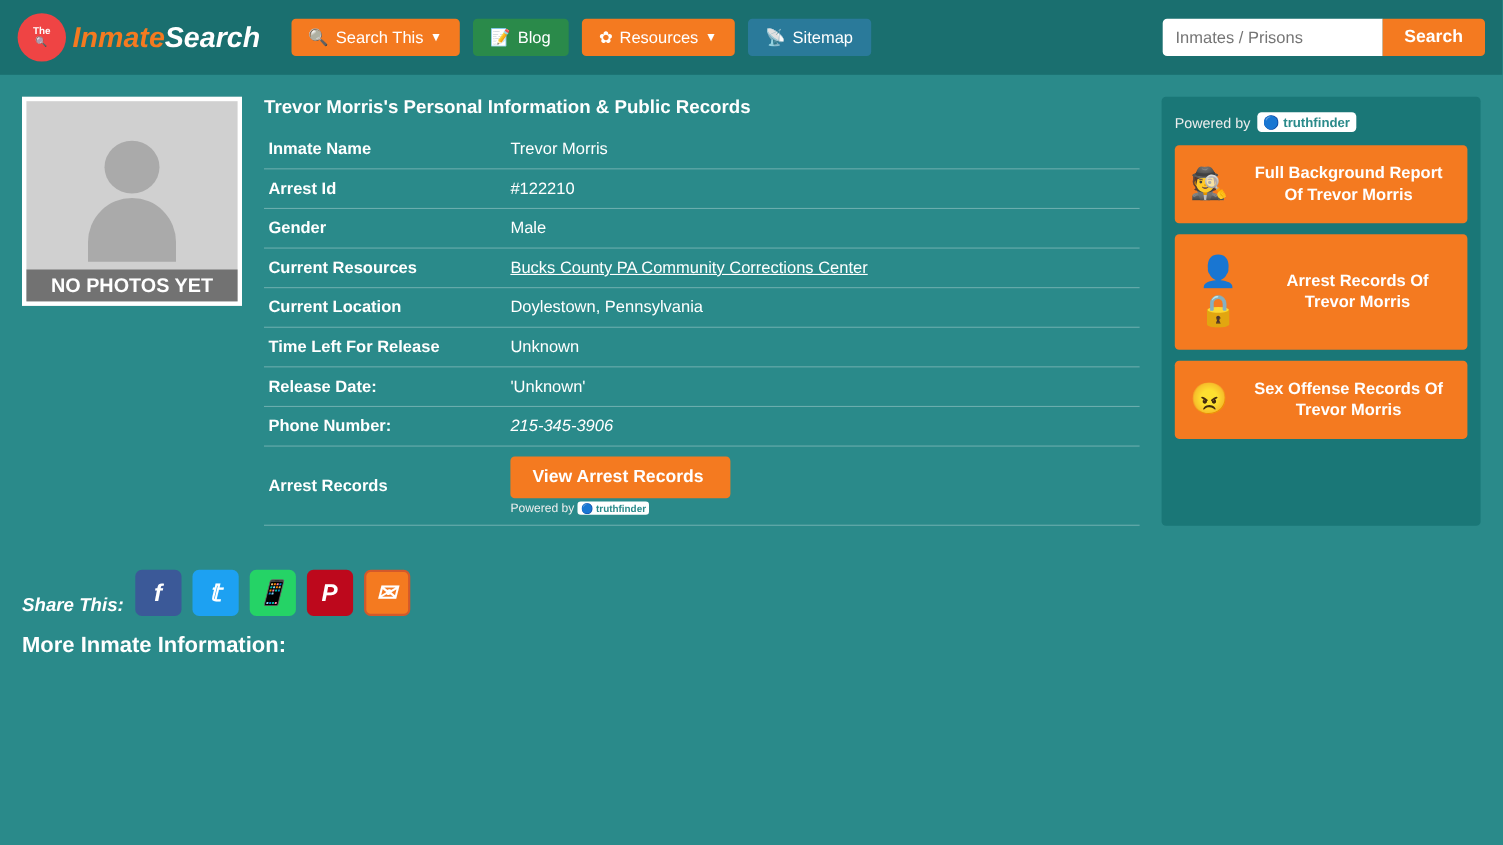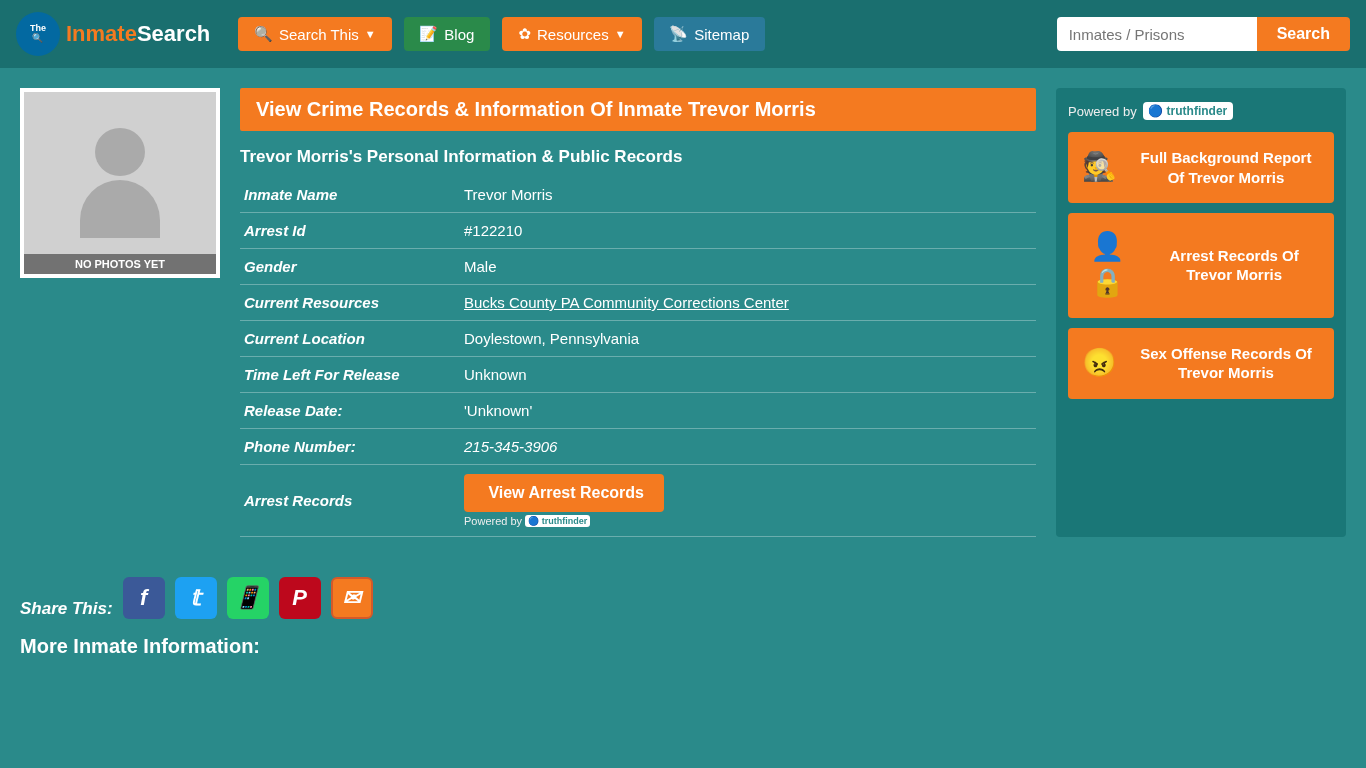--- a/index.html
+++ b/index.html
@@ -21,28 +21,28 @@
       height: 68px;
     }
     .logo-area {
       display: flex;
       align-items: center;
       gap: 6px;
       margin-right: 16px;
     }
     .logo-circle {
       width: 44px; height: 44px;
-      background: #0369a1;
+      background: #ef4444;
       border-radius: 50%;
       display: flex; align-items: center; justify-content: center;
       font-size: 9px; color: #fff; font-weight: bold; text-align: center;
       line-height: 1.1;
     }
     .logo-text {
-      font-size: 22px; font-weight: bold; color: #fff;
+      font-size: 26px; font-weight: bold; color: #fff; font-style: italic;
     }
     .logo-text span { color: #f47a20; }
     .nav-btn {
       background: #f47a20;
       color: #fff;
       border: none;
       border-radius: 4px;
       padding: 8px 16px;
       font-size: 15px;
       cursor: pointer;
@@ -128,21 +128,21 @@
       background: #aaa;
       border-radius: 40px 40px 0 0;
     }
     .photo-label {
       position: absolute;
       bottom: 0;
       background: rgba(0,0,0,0.45);
       width: 100%;
       text-align: center;
       color: #fff;
-      font-size: 11px;
+      font-size: 18px;
       padding: 4px 0;
       font-weight: bold;
     }
 
     
     .info-panel {
       flex: 1;
     }
     .info-title {
       background: #f47a20;
@@ -168,21 +168,20 @@
     }
     .info-table td {
       padding: 9px 4px;
       font-size: 15px;
       color: #fff;
       vertical-align: middle;
     }
     .info-table td:first-child {
       font-weight: bold;
       width: 220px;
-      font-style: italic;
     }
     .facility-link {
       color: #fff;
       text-decoration: underline;
       cursor: pointer;
     }
     .arrest-btn-wrap {
       display: flex;
       flex-direction: column;
       align-items: flex-start;
@@ -190,21 +189,21 @@
     .arrest-view-btn {
       background: #f47a20;
       color: #fff;
       border: none;
       border-radius: 4px;
       padding: 10px 20px;
       font-size: 16px;
       cursor: pointer;
       font-weight: bold;
       width: 200px;
-      text-align: right;
+      text-align: left;
     }
     .powered-small {
       font-size: 11px;
       color: #eee;
       margin-top: 3px;
       display: flex; align-items: center; gap: 3px;
     }
     .tf-logo-small {
       background: #fff;
       color: #2a8a8a;
@@ -345,21 +344,20 @@
 
   <div class="photo-box">
     <div class="photo-silhouette">
       <div class="sil-head"></div>
       <div class="sil-body"></div>
     </div>
     <div class="photo-label">NO PHOTOS YET</div>
   </div>
 
   <div class="info-panel">
-    <div class="info-title">View Crime Records &amp; Information Of Inmate Trevor Morris</div>
     <div class="personal-heading">Trevor Morris's Personal Information &amp; Public Records</div>
     <table class="info-table">
       <tbody>
         <tr>
           <td>Inmate Name</td>
           <td>Trevor Morris</td>
         </tr>
         <tr>
           <td>Arrest Id</td>
           <td>#122210</td>

